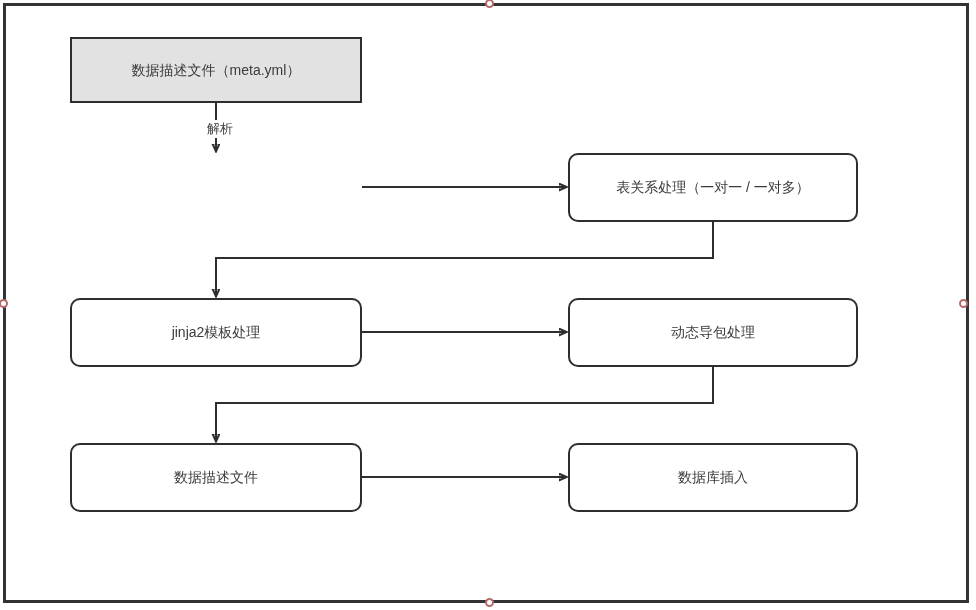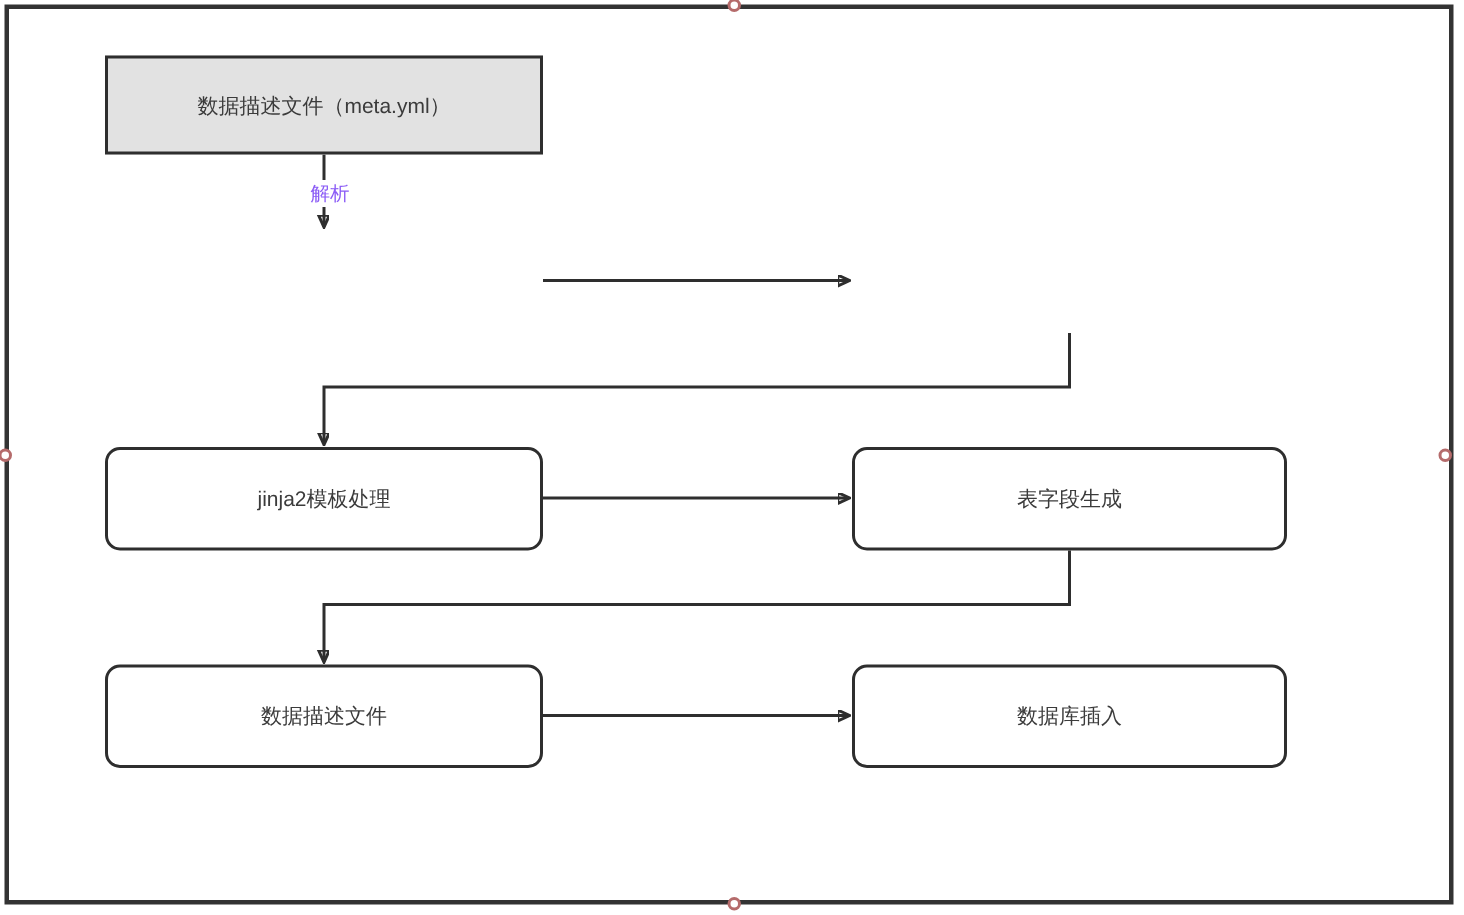--- a/index.html
+++ b/index.html
@@ -76,21 +76,21 @@
     white-space: nowrap;
   }
   .node.source {
     border-radius: 0;
     background: #e2e2e2;
     border-color: #2e2e2e;
   }
   .edge-label {
     position: absolute;
     font-size: 13px;
-    color: #8b5cf6;
+    color: #404040;
     background: #ffffff;
     padding: 0 3px;
     white-space: nowrap;
     text-align: center;
   }
 </style>
 </head>
 <body>
 
 <div id="canvas">
@@ -117,24 +117,25 @@
     <line x1="362" y1="332" x2="566" y2="332" marker-end="url(#arrow)"></line>
 
     <polyline points="713,367 713,403 216,403 216,441" marker-end="url(#arrow)"></polyline>
 
     <line x1="362" y1="477" x2="566" y2="477" marker-end="url(#arrow)"></line>
   </svg>
 
   <div class="node source" style="left:70px; top:37px; width:292px; height:66px;">数据描述文件（meta.yml）</div>
 
 
+  <div class="node" style="left:568px; top:153px; width:290px; height:69px;">表关系处理（一对一 / 一对多）</div>
 
   <div class="node" style="left:70px; top:298px; width:292px; height:69px;">jinja2模板处理</div>
 
-  <div class="node" style="left:568px; top:298px; width:290px; height:69px;">表字段生成</div>
+  <div class="node" style="left:568px; top:298px; width:290px; height:69px;">动态导包处理</div>
 
   <div class="node" style="left:70px; top:443px; width:292px; height:69px;">数据描述文件</div>
 
   <div class="node" style="left:568px; top:443px; width:290px; height:69px;">数据库插入</div>
 
   <div class="edge-label" style="left:196px; top:120px; width:42px;">解析</div>
 
 </div>
 
 </body></html>

